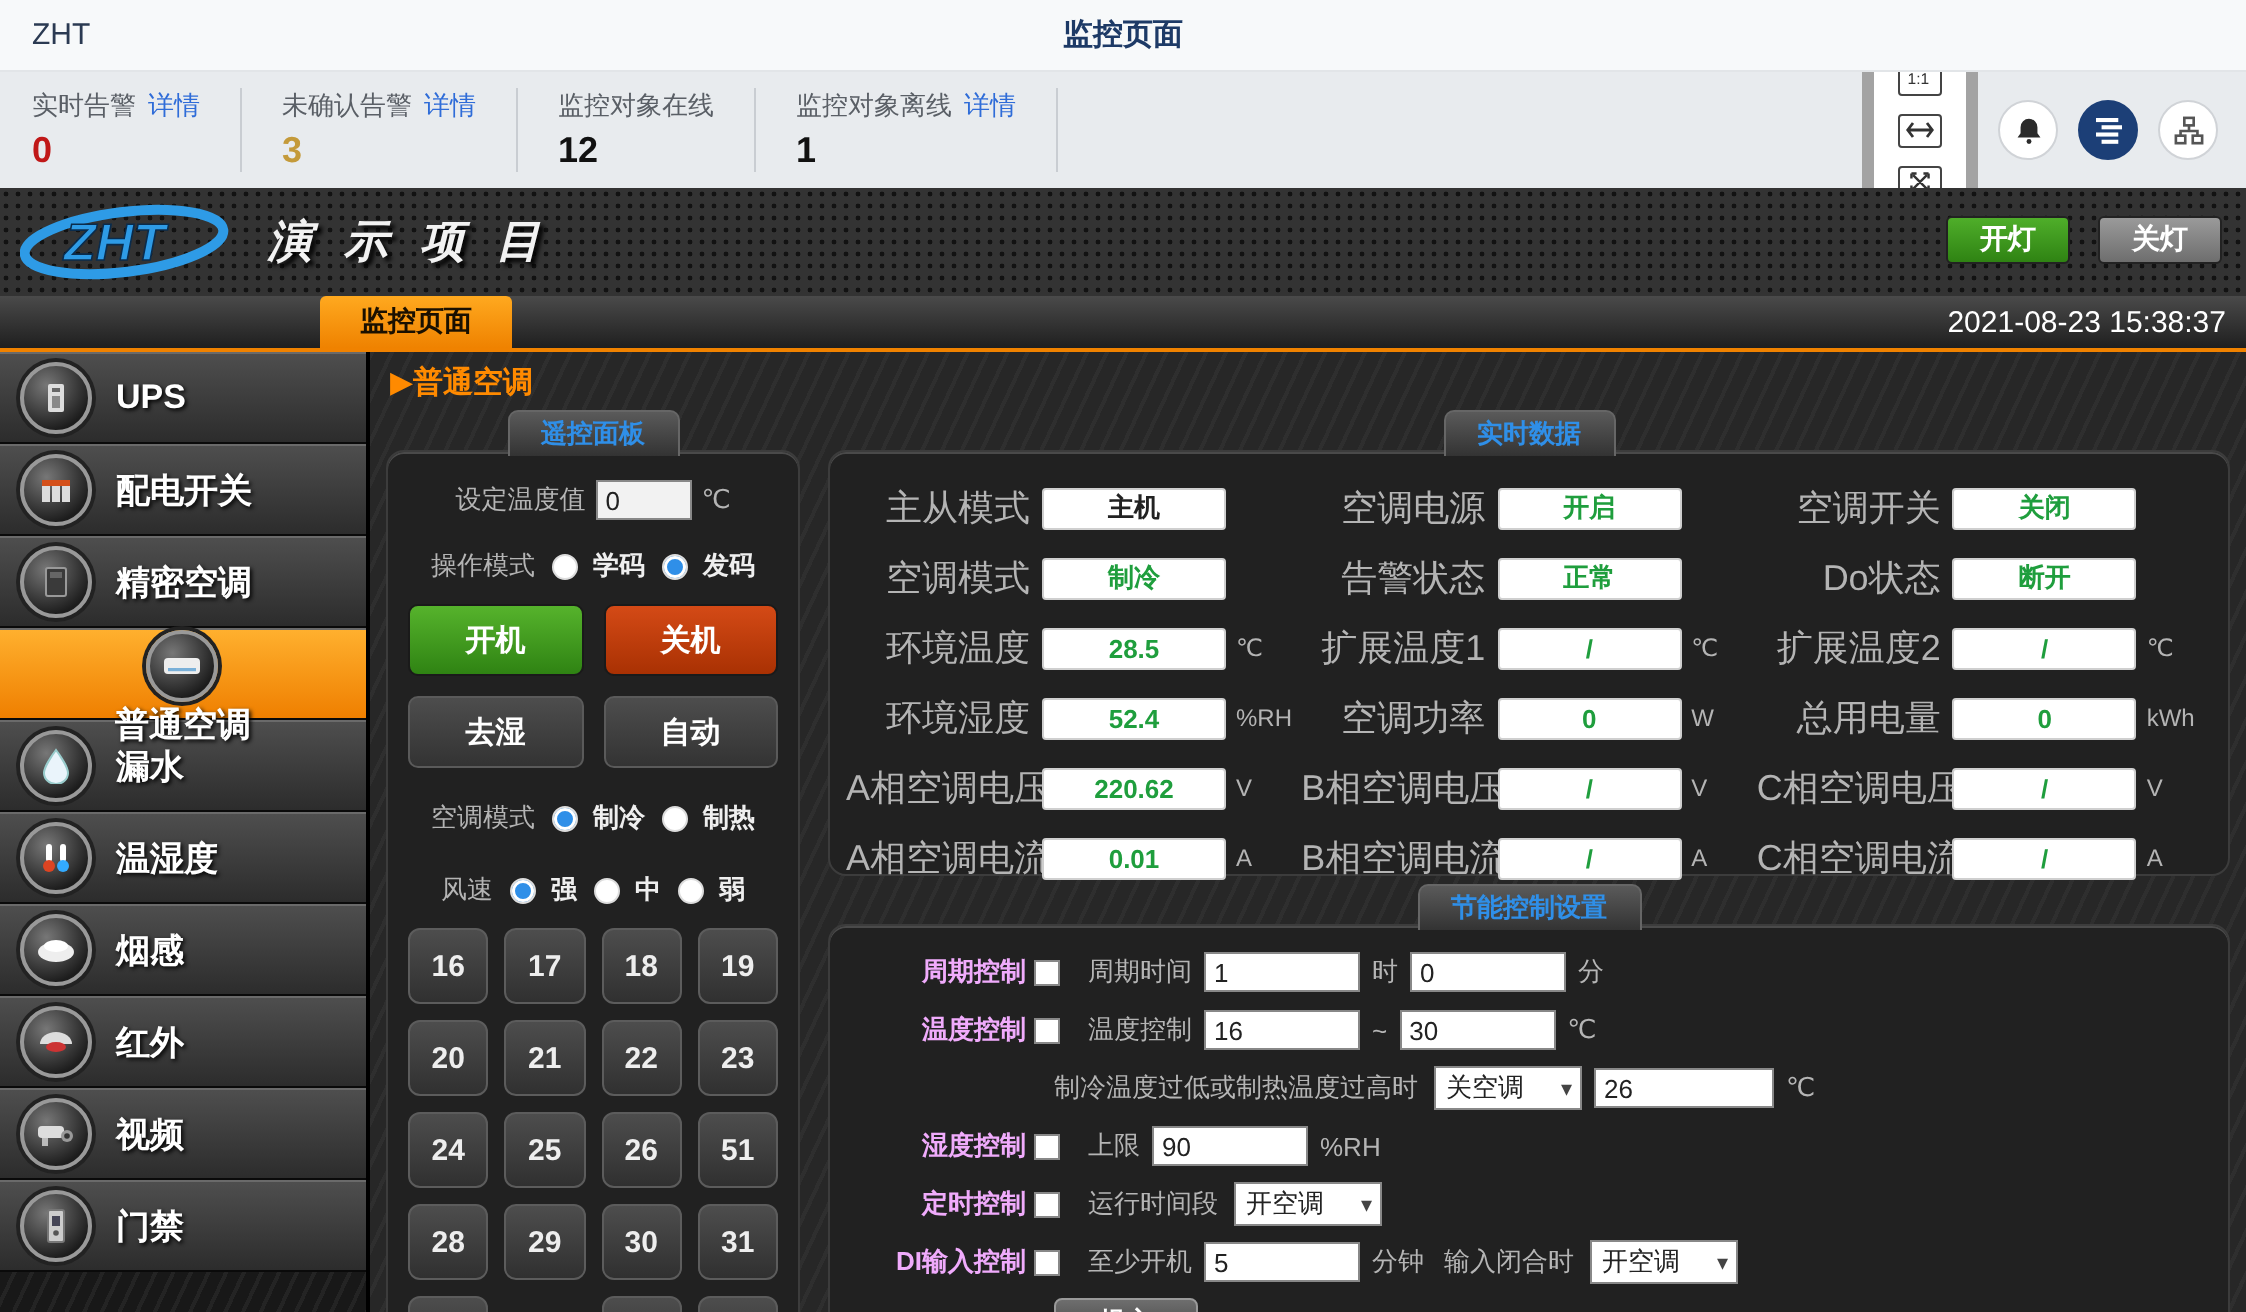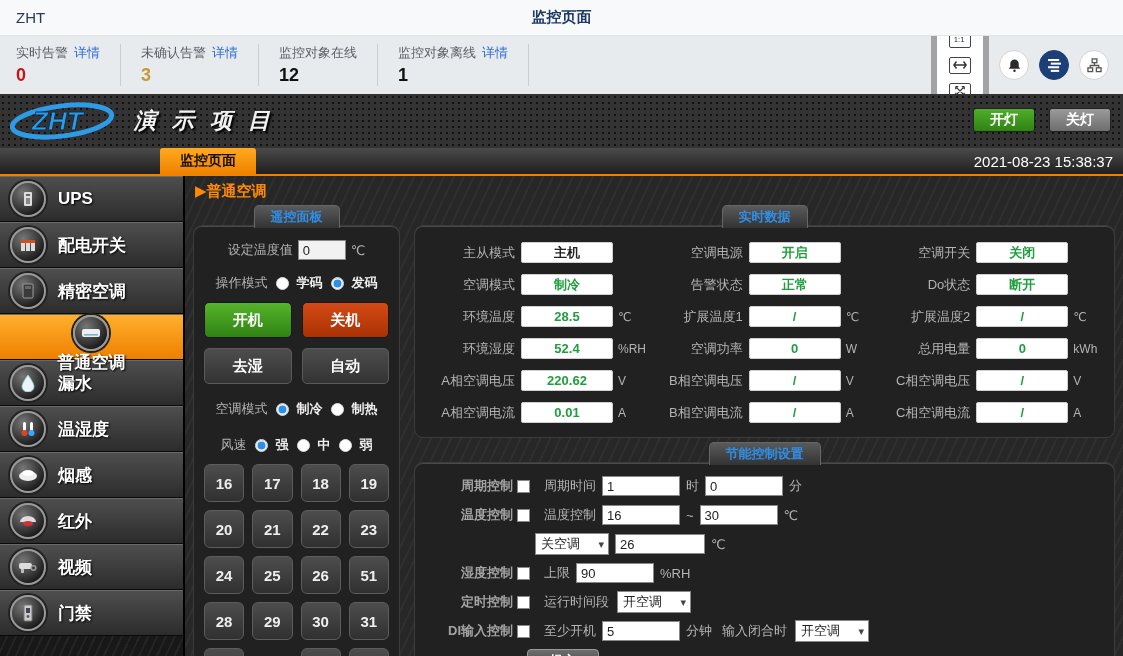--- a/index.html
+++ b/index.html
@@ -103,31 +103,31 @@
   .key { height:38px; background:linear-gradient(#4d4d4d,#303030); border:1px solid #5c5c5c;
     border-radius:6px; color:#eee; font-weight:bold; font-size:15px; cursor:pointer; }
   .key:empty { visibility:hidden; }
 
   .right-col { flex:1; margin-left:14px; display:flex; flex-direction:column; }
 
   
   .realtime { height:213px; margin-top:22px; padding:16px 8px 10px 8px;
     display:grid; grid-template-columns:repeat(3,1fr); row-gap:11px; align-content:start; }
   .rt-cell { display:flex; align-items:center; }
-  .rt-label { width:92px; text-align:right; color:#b4b4b4; font-size:13px;
+  .rt-label { width:92px; text-align:right; color:#b4b4b4; font-size:18px;
     margin-right:6px; white-space:nowrap; }
   .rt-box { width:92px; height:21px; background:#fff; border:1px solid #cfcfcf;
     border-radius:2px; display:flex; align-items:center; justify-content:center;
     font-weight:bold; font-size:13px;text-align:right; }
   .rt-unit { color:#b4b4b4; font-size:12px; margin-left:5px; width:30px; }
 
   
   .energy { height:206px; margin-top:24px; padding:12px 10px 8px 10px; font-size:13px; }
   .en-row { display:flex; align-items:center; margin-bottom:7px; height:22px; }
-  .en-cb-label { width:88px; text-align:right; color:#a3a3a3; font-weight:bold; white-space:nowrap; }
+  .en-cb-label { width:88px; text-align:right; color:#f0abfc; font-weight:bold; white-space:nowrap; }
   .en-cb { width:13px; height:13px; background:#fff; border:1px solid #888;
     display:inline-block; margin-left:4px; cursor:pointer; flex:0 0 auto; }
   .en-label { color:#b5b5b5; margin-left:14px; white-space:nowrap; }
   .en-input { width:78px; height:20px; border:1px solid #888; background:#fff;
     font-size:13px; padding-left:4px; margin-left:6px; color:#222; }
   .en-unit { color:#b5b5b5; margin-left:6px; white-space:nowrap; }
   .en-select { width:74px; height:22px; background:#fff; border:1px solid #888;
     display:flex; align-items:center; margin-left:8px; cursor:pointer;
     font-size:13px; color:#222; padding-left:5px; position:relative; }
   .en-select:after { content:"▾"; position:absolute; right:4px; color:#444; font-size:11px; }
@@ -536,20 +536,21 @@
             <span class="en-cb-label">温度控制</span>
             <span class="en-cb"></span>
             <span class="en-label">温度控制</span>
             <input class="en-input" value="16" style="">
             <span class="en-unit">~</span>
             <input class="en-input" value="30" style="">
             <span class="en-unit">℃</span>
           </div>
 
           <div class="en-row" style="padding-left:102px;">
+            <span class="en-label" style="margin-left:0;">制冷温度过低或制热温度过高时</span>
             <span class="en-select">关空调</span>
             <input class="en-input" style="width: 90px;" value="26">
             <span class="en-unit">℃</span>
           </div>
 
           <div class="en-row">
             <span class="en-cb-label">湿度控制</span>
             <span class="en-cb"></span>
             <span class="en-label">上限</span>
             <input class="en-input" value="90" style="">

